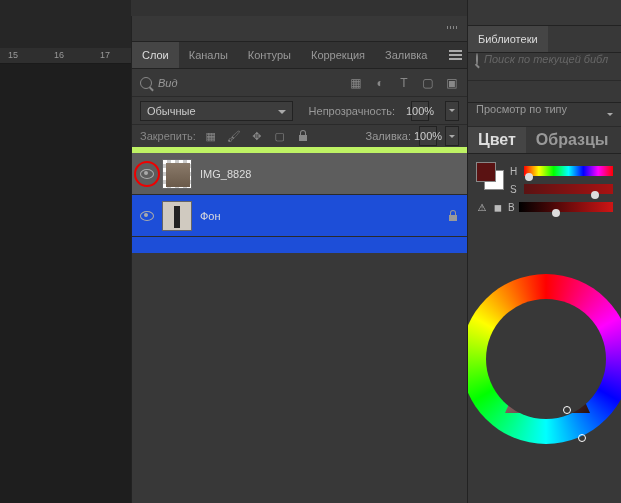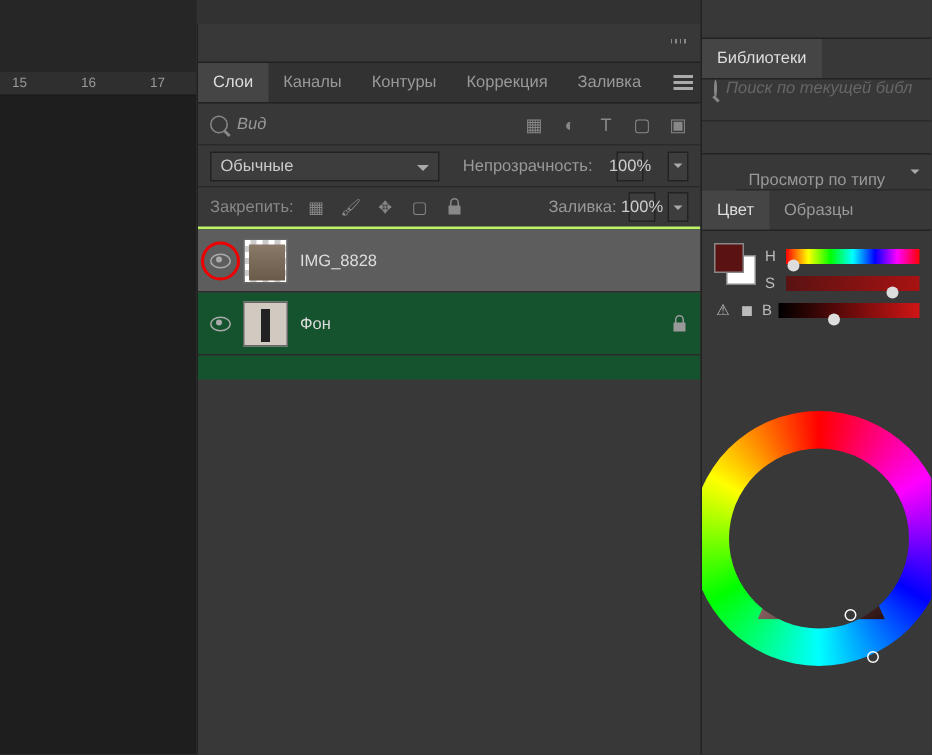--- a/index.html
+++ b/index.html
@@ -27,52 +27,52 @@
 .strip-ico { width:14px; height:14px; display:flex; align-items:center; justify-content:center; color:#888; font-size:12px; }
 
 .blend-row { height:28px; display:flex; align-items:center; padding:0 8px; gap:16px; border-bottom:1px solid #2a2a2a;justify-content:flex-end; }
 .blend-select { flex:1; background:#3d3d3d; border:1px solid #222; height:20px; display:flex; align-items:center; padding:0 6px; color:#ccc; font-size:11px; position:relative; cursor:pointer; }
 .blend-select:after { content:""; position:absolute; right:6px; top:8px; border:4px solid transparent; border-top-color:#aaa; }
 .opacity-label { color:#999; font-size:11px; }
 .opacity-val { width:18px; background:#3d3d3d; border:1px solid #222; height:20px; display:flex; align-items:center; justify-content:center; color:#ccc; font-size:11px;}
 .opacity-drop { width:14px; height:20px; background:#3d3d3d; border:1px solid #222; display:flex; align-items:center; justify-content:center; }
 .opacity-drop:after{ content:""; border:3px solid transparent; border-top-color:#aaa; margin-top:3px;}
 
-.lock-row { height:28px; display:flex; align-items:center; padding:0 8px; gap:8px; border-bottom:2px solid #bef264; }
+.lock-row { height:28px; display:flex; align-items:center; padding:0 8px; gap:8px; border-bottom:6px solid #bef264; }
 .lock-lbl { color:#888; font-size:11px; }
 .lock-icons { display:flex; gap:9px; }
 .lock-ico { width:14px; height:14px; display:flex; align-items:center; justify-content:center; color:#888; font-size:11px; }
 .fill-lbl { margin-left:auto; color:#999; font-size:11px; }
 
-.layer-list { background:#14532d; min-height:100px; position:relative; }
+.layer-list { background:#1d4ed8; min-height:100px; position:relative; }
 .layer-item { height:42px; display:flex; align-items:center; padding:0 8px; gap:8px; border-bottom:1px solid #2a2a2a; position:relative; cursor:pointer; }
 .layer-item.selected { background:#5d5d5d; }
 .eye { width:14px; height:10px; border:1.5px solid #aaa; border-radius:60%; position:relative; cursor:pointer; }
 .eye:after { content:""; position:absolute; width:4px; height:4px; background:#aaa; border-radius:50%; left:3px; top:1px; }
 .red-ring { position:absolute; width:26px; height:26px; border:2.5px solid #e00; border-radius:50%; left:2px; top:8px; pointer-events:none; }
 .thumb { width:30px; height:30px; background:repeating-conic-gradient(#ccc 0 25%, #fff 0 50%) 0 0/8px 8px; border:1px solid #666; position:relative; }
 .thumb .inner-img { position:absolute; left:3px; top:3px; width:24px; height:24px; background:linear-gradient(180deg,#8a7a6a,#6a5a4a); }
 .thumb2 { width:30px; height:30px; background:#d0cac0; border:1px solid #666; position:relative; }
 .thumb2 .fig { position:absolute; left:11px; top:4px; width:6px; height:22px; background:#222;}
 .layer-name { color:#ddd; font-size:11px; }
 .lock-badge { margin-left:auto; width:12px; height:12px; display:flex; align-items:center; justify-content:center; color:#999; font-size:11px;}
 
 .right-panel { position:absolute; left:467px; top:0; width:154px; height:503px; background:#383838; border-left:1px solid #222; }
 .rp-top { height:26px; border-bottom:1px solid #222; }
 .rp-tab { height:27px; display:flex; align-items:center; border-bottom:1px solid #222; }
 .rp-tab .t { padding:0 10px; height:100%; display:flex; align-items:center; background:#454545; color:#ddd; font-size:11px;}
 .rp-search { height:28px; display:flex; align-items:flex-start; padding:0 8px; gap:6px; border-bottom:1px solid #2a2a2a; }
 .rp-search input { flex:1; background:transparent; border:none; color:#ccc; font-size:11px; outline:none;}
 .rp-search input::placeholder { color:#666; font-style:italic;}
 .rp-spacer { height:22px; border-bottom:1px solid #222;}
-.rp-view { height:24px; display:flex; align-items:flex-end; padding:0 8px; color:#999; font-size:11px; border-bottom:1px solid #2a2a2a; position:relative;margin-left:23px;}
+.rp-view { height:24px; display:flex; align-items:flex-start; padding:0 8px; color:#999; font-size:11px; border-bottom:1px solid #2a2a2a; position:relative;}
 .rp-view:after { content:""; position:absolute; right:8px; top:10px; border:3px solid transparent; border-top-color:#aaa;}
 
 .color-tabs { height:27px; display:flex; align-items:stretch; border-bottom:1px solid #222; }
-.color-tabs .tab { padding:0 10px; font-size:11px;}
+.color-tabs .tab { padding:0 10px; font-size:16px;font-weight:bold;}
 .color-panel { padding:8px; position:relative; height:110px; }
 .fg-bg { width:28px; height:28px; position:relative; float:left; margin-right:6px;}
 .fg-sw { position:absolute; width:20px; height:20px; background:#5a1212; border:1px solid #888; top:0; left:0; z-index:2;}
 .bg-sw { position:absolute; width:20px; height:20px; background:#fff; border:1px solid #888; bottom:0; right:0;}
 .hsb-row { display:flex; align-items:center; gap:4px; height:18px;}
 .hsb-lbl { width:10px; font-size:10px; color:#bbb;}
 .h-slider { flex:1; height:10px; background:linear-gradient(90deg,red,yellow,lime,cyan,blue,magenta,red); position:relative; cursor:pointer;}
 .s-slider { flex:1; height:10px; background:linear-gradient(90deg,#5a1212,#a81212); position:relative; cursor:pointer;}
 .b-slider { flex:1; height:10px; background:linear-gradient(90deg,#000,#d01515); position:relative; cursor:pointer;}
 .slider-thumb { position:absolute; width:8px; height:8px; background:#ddd; border-radius:50%; top:7px; transform:translateX(-50%);}

